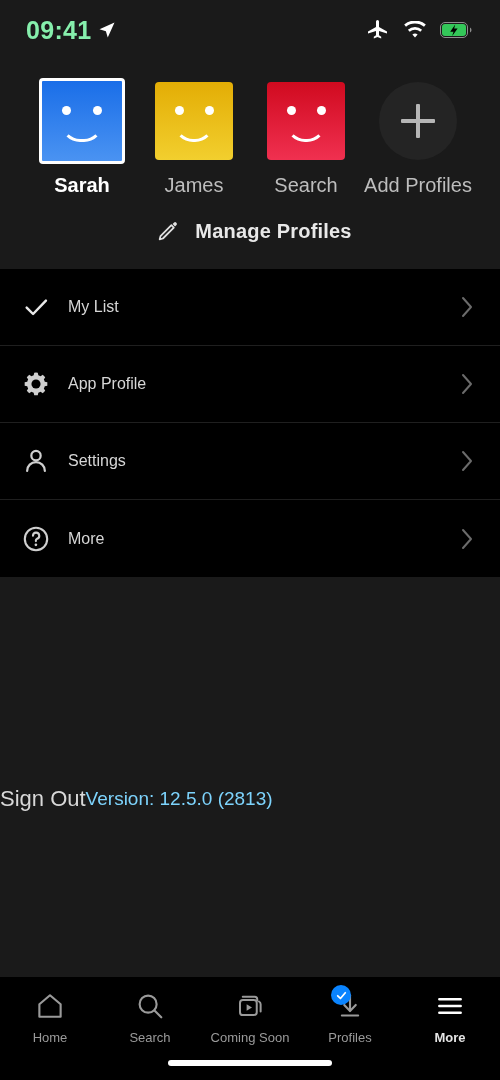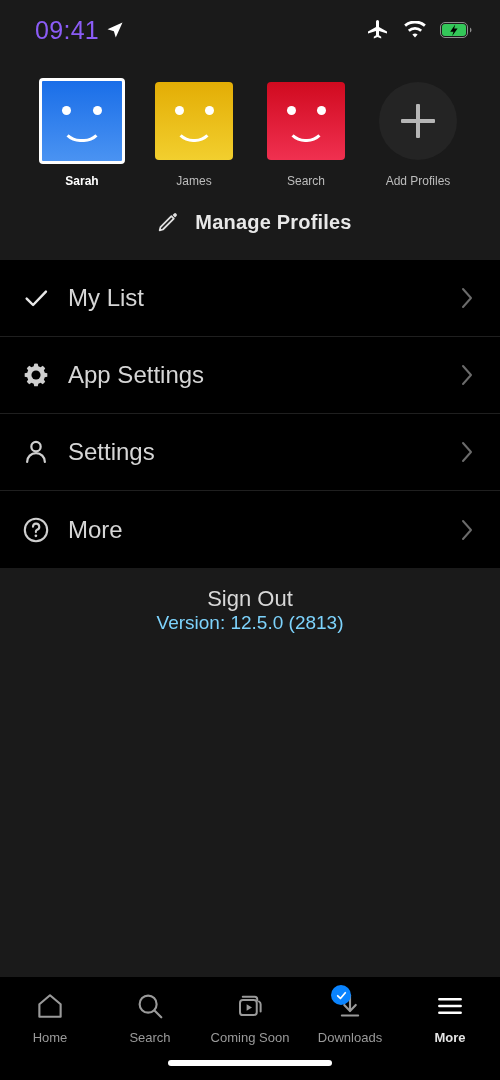--- a/index.html
+++ b/index.html
@@ -12,21 +12,21 @@
   }
   .phone { position:relative; width:500px; height:1080px; background:#1a1a1a; display:flex; flex-direction:column; }
 
   
   .statusbar {
     height:60px; flex:0 0 60px; background:#1a1a1a;
     display:flex; align-items:center; justify-content:space-between;
     padding:0 28px 0 26px;
   }
   .sb-left { display:flex; align-items:center; gap:7px; }
-  .sb-time { color:#8b5cf6; font-size:25px; font-weight:400; letter-spacing:0.3px;margin-left:9px; }
+  .sb-time { color:#86efac; font-size:25px; font-weight:700; letter-spacing:0.3px; }
   .sb-right { display:flex; align-items:center; gap:13px; }
   .sb-icon { display:block; }
 
   
   .profiles-section { flex:0 0 auto; background:#1a1a1a; padding-top:18px; }
   .profiles-row { display:flex; justify-content:center; align-items:flex-start; gap:26px; }
   .profile { width:86px; display:flex; flex-direction:column; align-items:center; }
   .avatar-wrap { width:86px; height:86px; display:flex; align-items:center; justify-content:center; }
   .avatar {
     width:78px; height:78px; border-radius:4px; position:relative; overflow:hidden;
@@ -44,43 +44,43 @@
     border-radius:0 0 40px 40px;
   }
   .addprofile-circle {
     width:78px; height:78px; border-radius:50%; background:#242424;
     display:flex; align-items:center; justify-content:center;
   }
   .plus { position:relative; width:34px; height:34px; }
   .plus:before, .plus:after { content:""; position:absolute; background:#b6b6b6; border-radius:1px; }
   .plus:before { left:50%; top:0; width:4px; height:34px; margin-left:-2px; }
   .plus:after  { top:50%; left:0; height:4px; width:34px; margin-top:-2px; }
-  .pname { margin-top:10px; font-size:12px; color:#bdbdbd; text-align:center; white-space:nowrap; }
+  .pname { margin-top:10px; font-size:20px; color:#bdbdbd; text-align:center; white-space:nowrap; }
   .profile.selected .pname { color:#fff; font-weight:700; }
 
   
   .manage-row {
     background:#1a1a1a; display:flex; align-items:center; justify-content:center;
     gap:15px; padding:22px 0 26px 8px;
   }
   .manage-label { color:#e8e8e8; font-size:20px; font-weight:700; letter-spacing:0.2px; }
 
   
   .menu { background:#000; flex:0 0 auto; }
   .menu-row {
     height:77px; display:flex; align-items:center; padding:0 22px 0 22px;
     border-bottom:1px solid #1f1f1f; position:relative;
   }
   .menu-row:last-child { border-bottom:none; }
   .menu-icon { width:44px; display:flex; align-items:center; justify-content:flex-start; }
-  .menu-label { flex:1; color:#d6d6d6; font-size:24px; margin-left:2px; }
+  .menu-label { flex:1; color:#d6d6d6; font-size:16px; margin-left:2px; }
   .chev { width:22px; display:flex; align-items:center; justify-content:center; }
 
   
-  .footer { flex:1 1 auto; background:#1a1a1a; display:flex; flex-direction:column; align-items:center; padding-top:18px; }
+  .footer { flex:1 1 auto; background:#1a1a1a; display:flex; flex-direction:row; align-items:center; padding-top:44px; }
   .signout { color:#d8d8d8; font-size:22px; }
   .version { color:#7dd3fc; font-size:19px; }
 
   
   .tabbar {
     flex:0 0 auto; background:#000; height:103px;
     display:flex; align-items:flex-start; justify-content:space-around; padding-top:12px;
   }
   .tab { width:98px; display:flex; flex-direction:column; align-items:center; gap:7px; position:relative; }
   .tab-icon { height:34px; display:flex; align-items:center; justify-content:center; position:relative; }
@@ -203,21 +203,21 @@
       </span>
     </div>
 
     <div class="menu-row">
       <span class="menu-icon">
         <svg width="28" height="28" viewBox="0 0 24 24">
           <path d="M12 2.2l1.5.1.5 2.2a7.6 7.6 0 0 1 1.9.8l1.9-1.2 2.1 2.1-1.2 1.9c.34.6.62 1.24.8 1.9l2.2.5v3l-2.2.5a7.6 7.6 0 0 1-.8 1.9l1.2 1.9-2.1 2.1-1.9-1.2c-.6.34-1.24.62-1.9.8l-.5 2.2h-3l-.5-2.2a7.6 7.6 0 0 1-1.9-.8l-1.9 1.2-2.1-2.1 1.2-1.9a7.6 7.6 0 0 1-.8-1.9l-2.2-.5v-3l2.2-.5c.18-.66.46-1.3.8-1.9L4.1 6.2l2.1-2.1 1.9 1.2c.6-.34 1.24-.62 1.9-.8l.5-2.2z" fill="#cfcfcf"></path>
           <circle cx="12" cy="12" r="3.9" fill="#000"></circle>
         </svg>
       </span>
-      <span class="menu-label">App Settings</span>
+      <span class="menu-label">App Profile</span>
       <span class="chev">
         <svg width="14" height="22" viewBox="0 0 14 22">
           <path d="M3 2 L11 11 L3 20" fill="none" stroke="#6b6b6b" stroke-width="2" stroke-linecap="round" stroke-linejoin="round"></path>
         </svg>
       </span>
     </div>
 
     <div class="menu-row">
       <span class="menu-icon">
         <svg width="28" height="28" viewBox="0 0 24 24">
@@ -295,21 +295,21 @@
           <path d="M12 3.4 V15.6" fill="none" stroke="#9a9a9a" stroke-width="1.7" stroke-linecap="round"></path>
           <path d="M7.4 11.2 L12 16 L16.6 11.2" fill="none" stroke="#9a9a9a" stroke-width="1.7" stroke-linecap="round" stroke-linejoin="round"></path>
           <path d="M5.5 19.6 H18.5" fill="none" stroke="#9a9a9a" stroke-width="1.7" stroke-linecap="round"></path>
         </svg>
         <span class="dl-badge">
           <svg width="13" height="13" viewBox="0 0 24 24">
             <path d="M5 12.5 L10 17.5 L19 7" fill="none" stroke="#fff" stroke-width="3.2" stroke-linecap="round" stroke-linejoin="round"></path>
           </svg>
         </span>
       </span>
-      <span class="tab-label">Downloads</span>
+      <span class="tab-label">Profiles</span>
     </div>
 
     <div class="tab active">
       <span class="tab-icon">
         <svg width="30" height="30" viewBox="0 0 24 24">
           <path d="M3.5 6.6 H20.5 M3.5 12 H20.5 M3.5 17.4 H20.5" fill="none" stroke="#fff" stroke-width="2.1" stroke-linecap="round"></path>
         </svg>
       </span>
       <span class="tab-label">More</span>
     </div>

